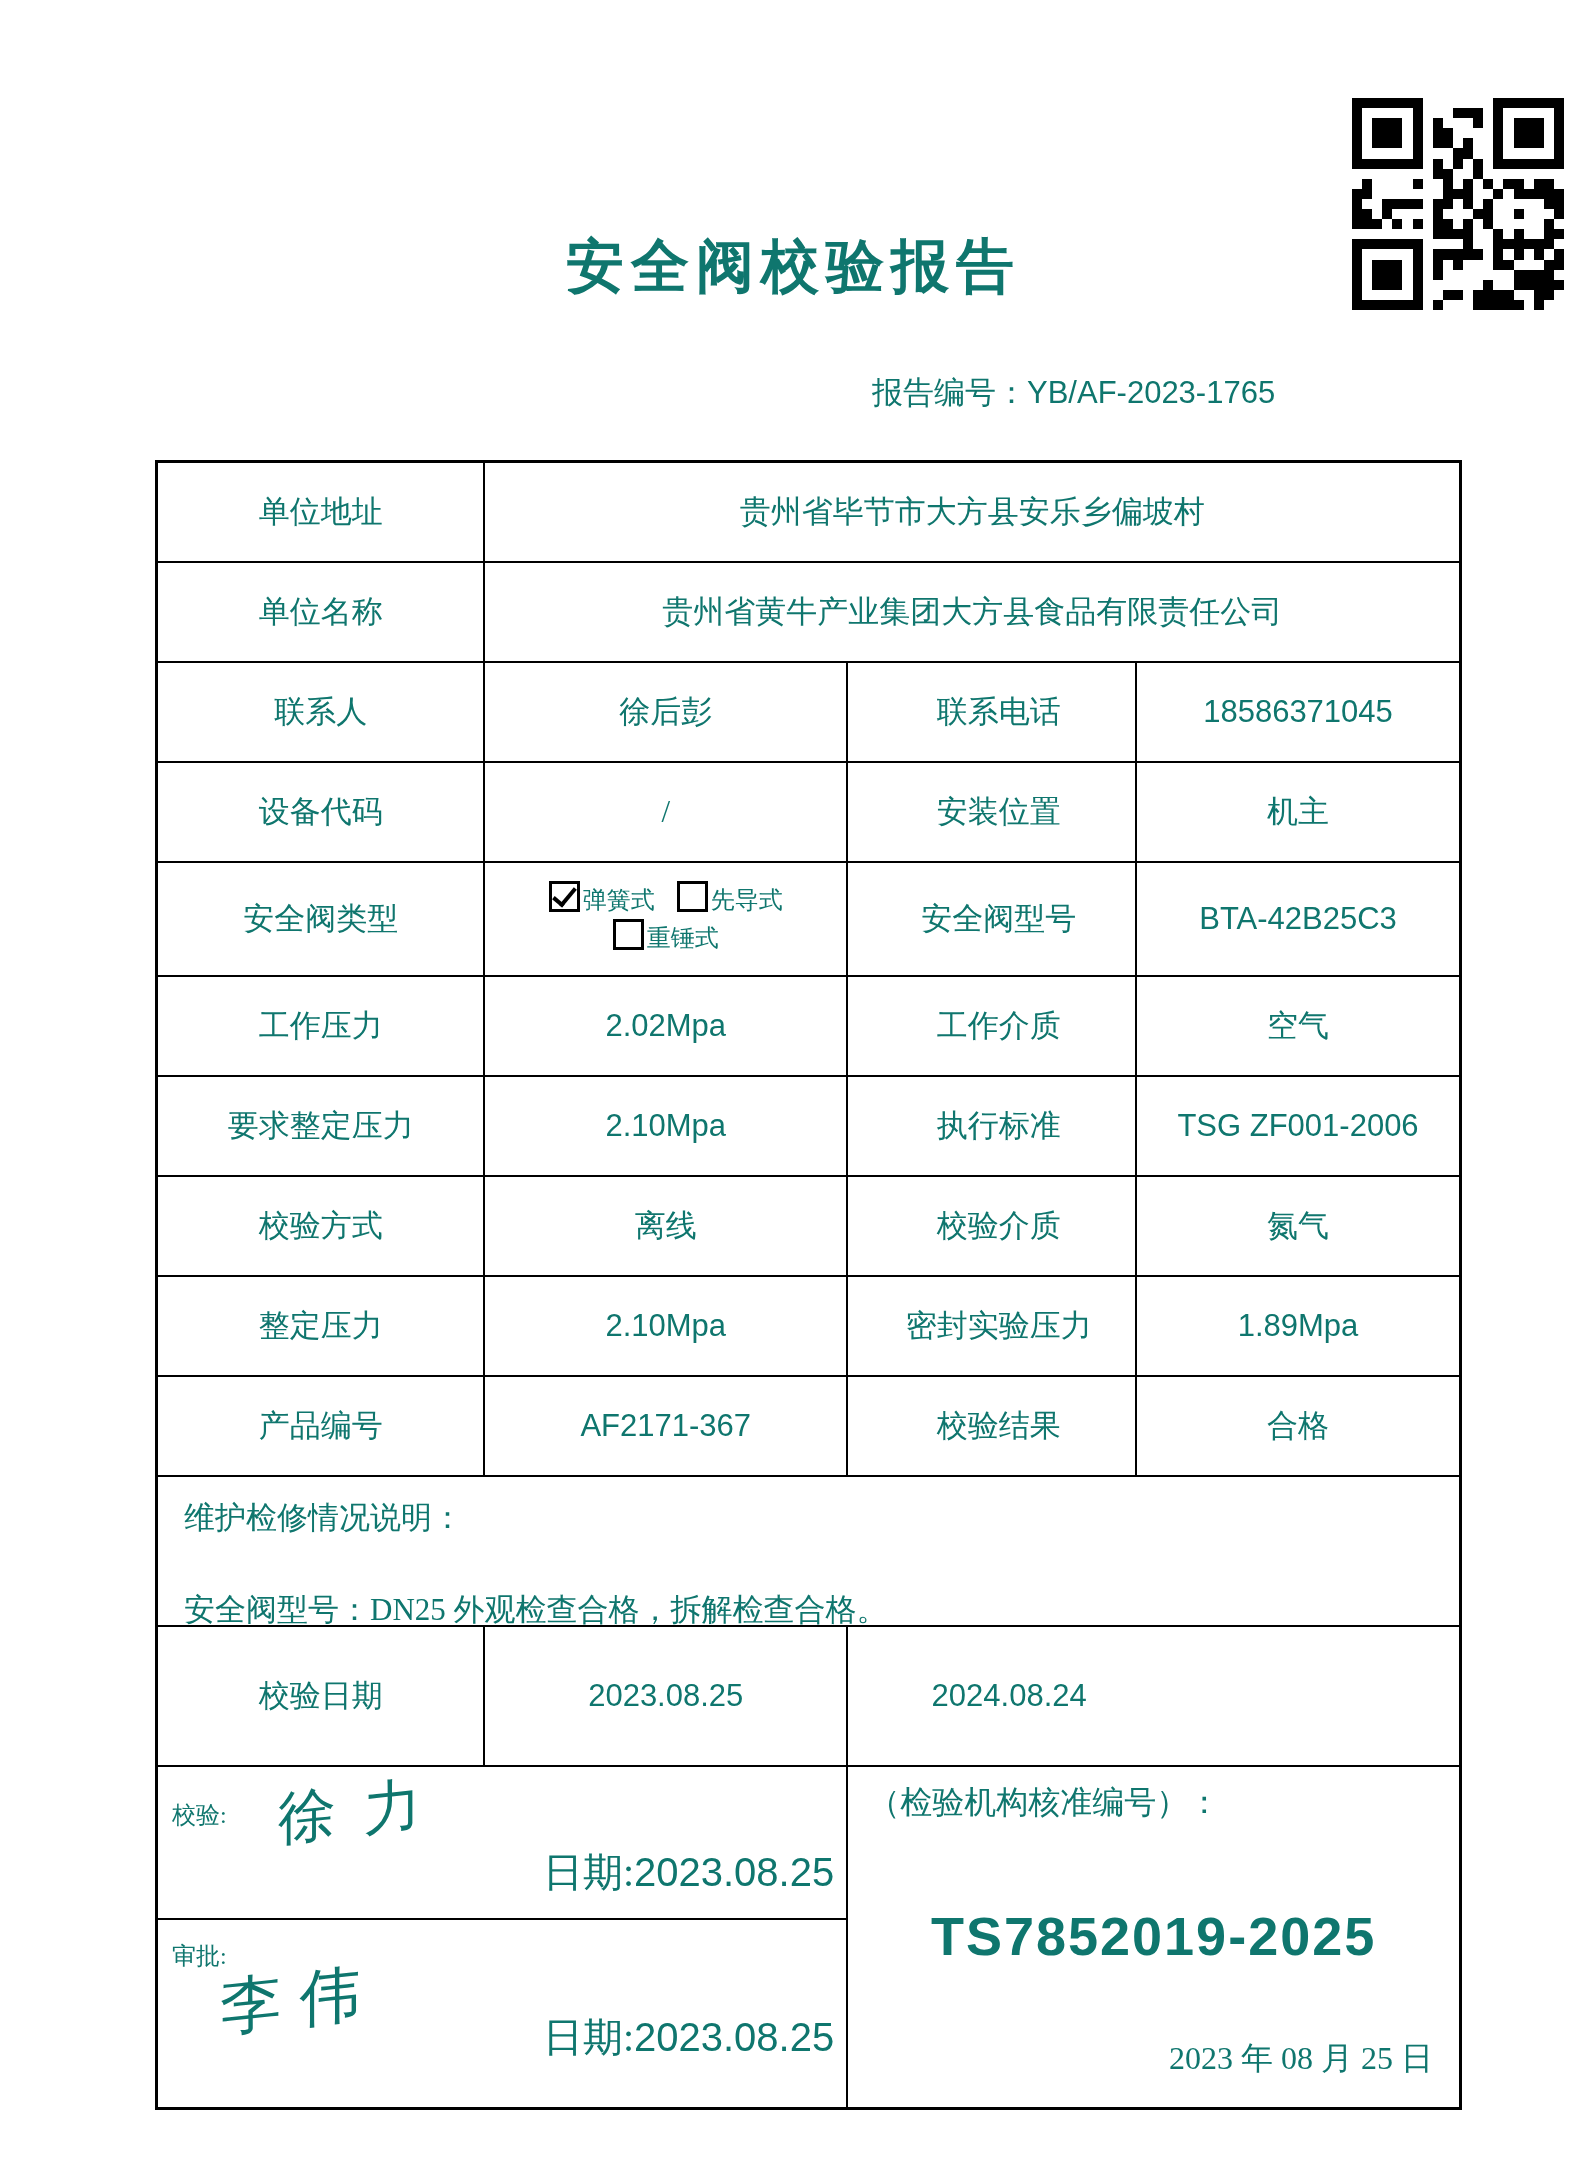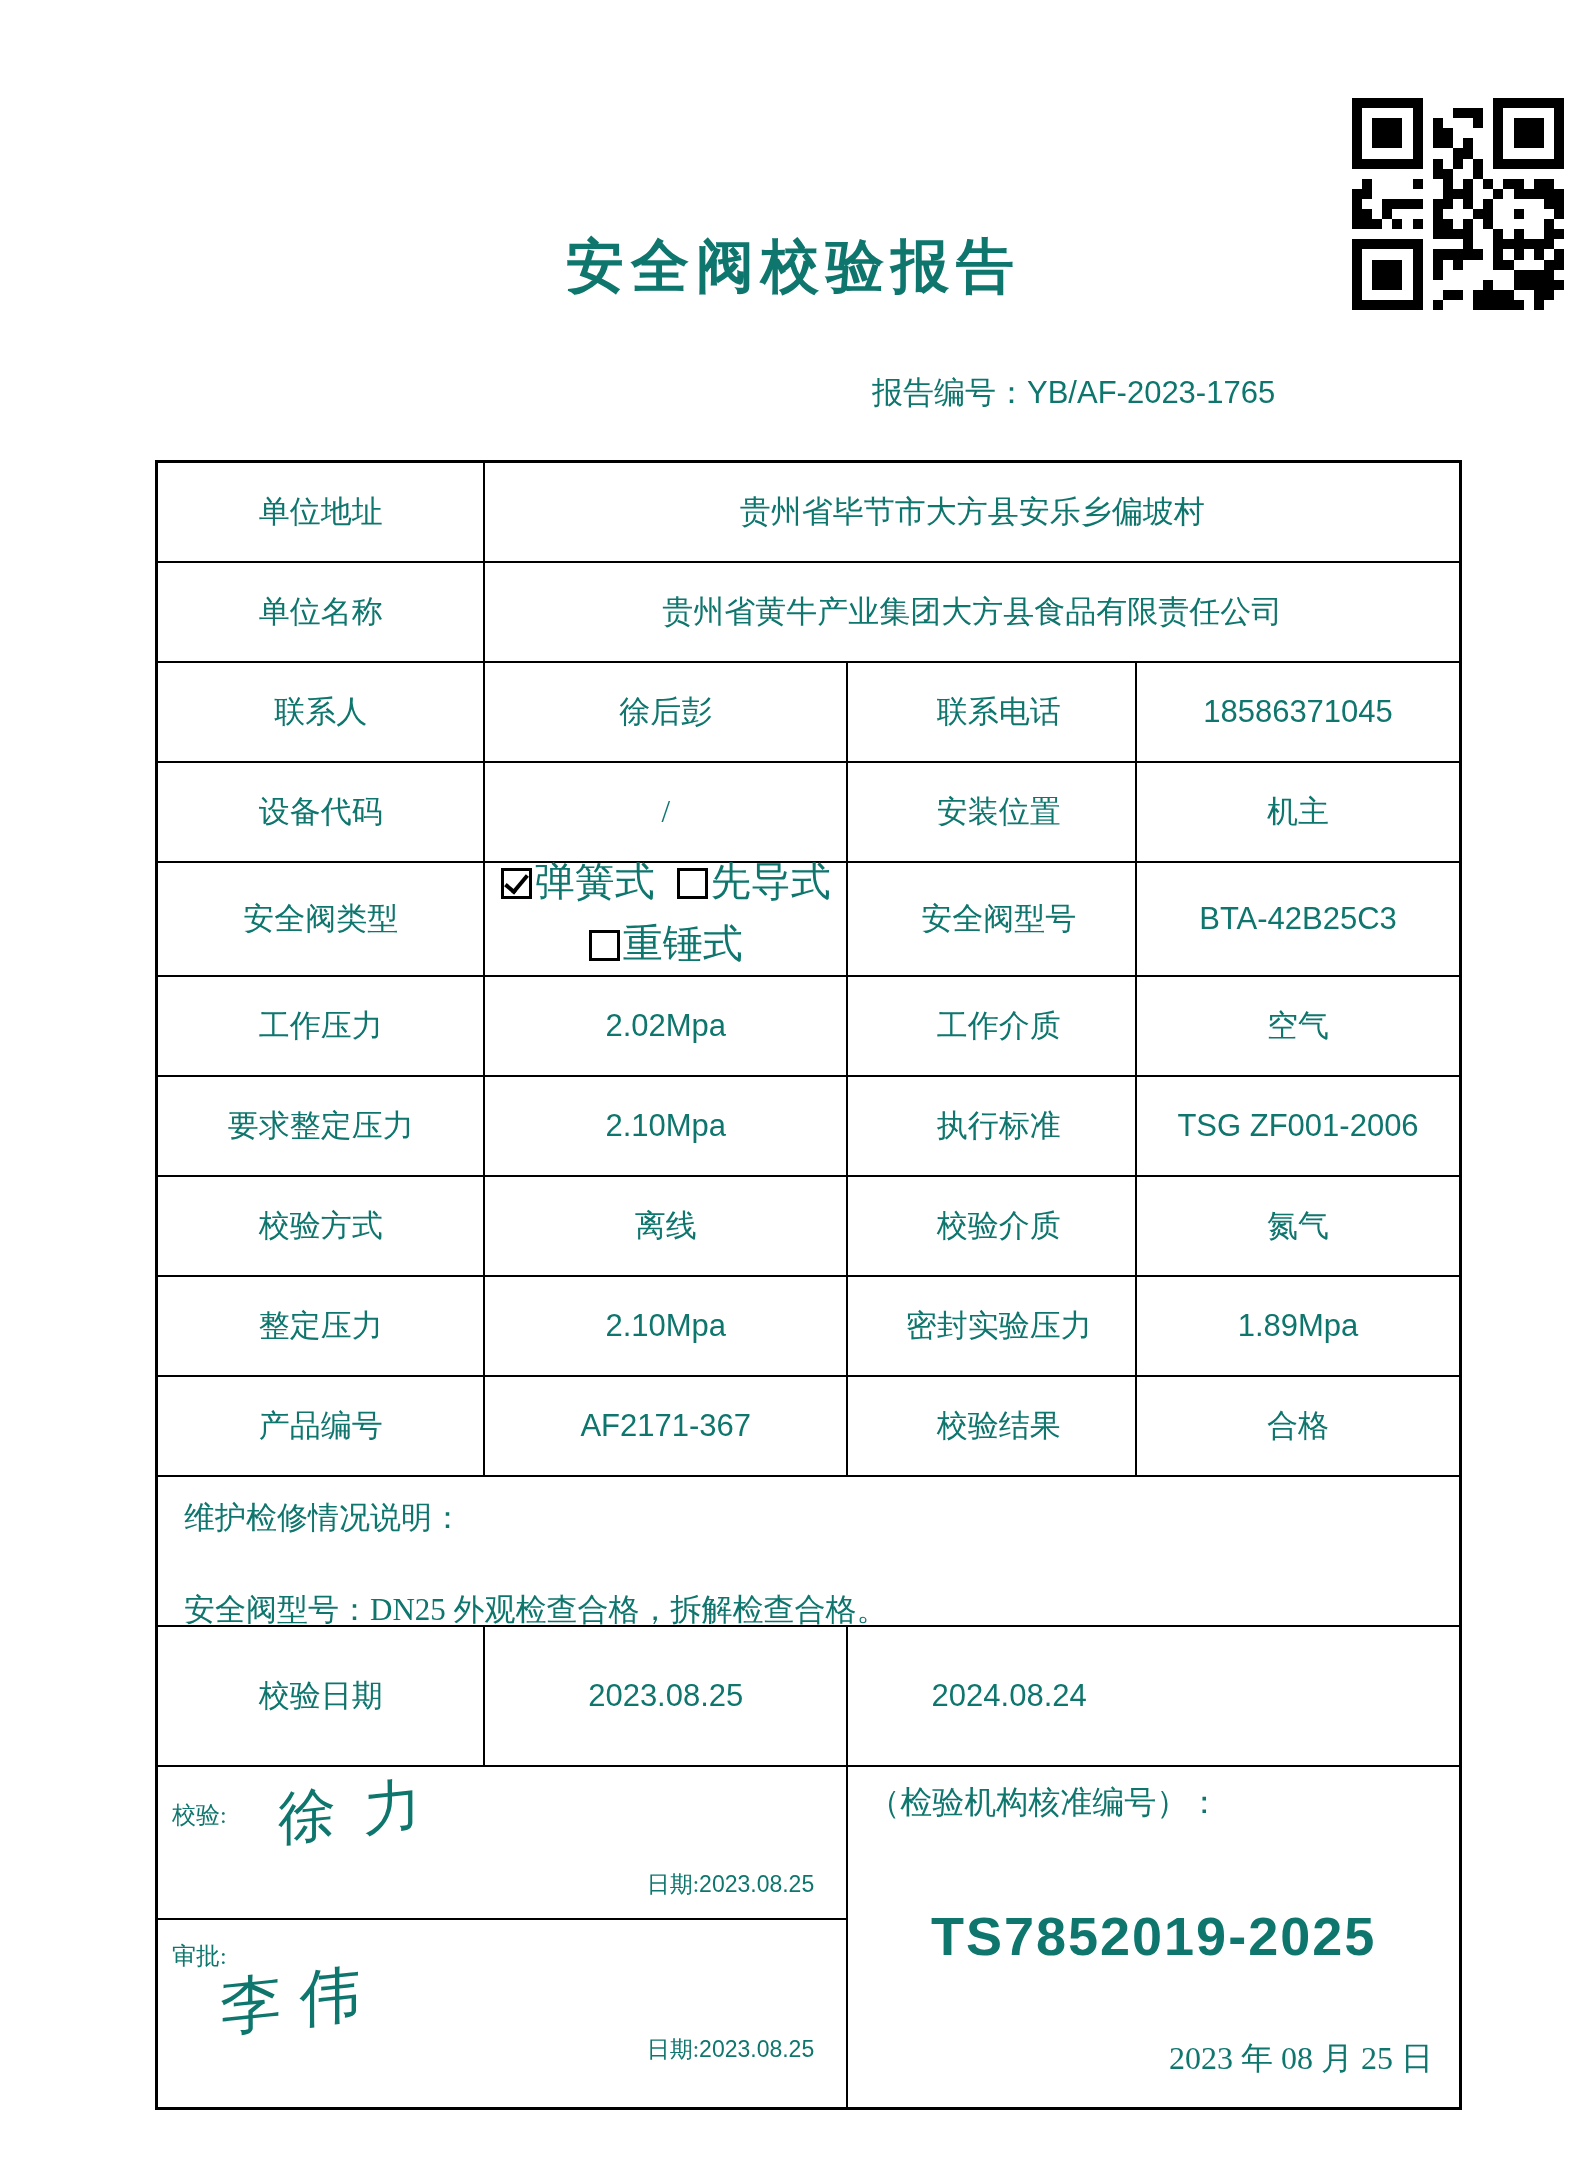--- a/index.html
+++ b/index.html
@@ -29,21 +29,21 @@
     border-left:2px solid #000;box-sizing:border-box;
     display:flex;align-items:center;justify-content:center;
     text-align:center;padding:0 6px;
   }
   .cell:first-child{border-left:none;}
   .c1{width:25.0%;} .c2{width:27.9%;} .c3{width:22.2%;padding-left:20px;} .c4{width:24.9%;}
   .cspan234{width:75.0%;}
   .h98{height:98px;} .h112{height:112px;} .h138{height:138px;}
   .latin{font-family:"Liberation Sans",sans-serif;}
   
-  .vt-cell{flex-direction:column;justify-content:flex-end;line-height:1.55;font-size:40px;}
+  .vt-cell{flex-direction:column;justify-content:center;line-height:1.55;font-size:24px;}
   .vt-line{white-space:nowrap;}
   .cb{
     display:inline-block;width:25px;height:25px;border:3px solid #000;
     box-sizing:content-box;vertical-align:-4px;margin-right:3px;position:relative;
   }
   .cb.checked::before{
     content:"";position:absolute;left:6px;top:-1px;width:9px;height:19px;
     border-right:4px solid #000;border-bottom:4px solid #000;transform:rotate(40deg);
   }
   .cb-gap{display:inline-block;width:22px;}
@@ -56,21 +56,21 @@
   .sign-cell{position:relative;box-sizing:border-box;}
   .sign-cell-1{height:152px;}
   .sign-cell-2{height:190px;border-top:2px solid #000;}
   .sign-label{position:absolute;left:14px;font-size:24px;}
   .sig-text{
     position:absolute;font-size:58px;letter-spacing:28px;white-space:nowrap;
     transform:rotate(-6deg) skewX(-6deg);transform-origin:left center;
   }
   .sig-1{left:120px;top:14px;}
   .sig-2{left:62px;top:46px;font-size:62px;letter-spacing:18px;}
-  .sign-date{position:absolute;right:32px;font-size:23px;white-space:nowrap;}
+  .sign-date{position:absolute;right:12px;font-size:40px;white-space:nowrap;}
   .sign-date-1{bottom:18px;}
   .sign-date-2{bottom:42px;}
   .sign-right{width:47.1%;border-left:2px solid #000;position:relative;box-sizing:border-box;}
   .agency-label{position:absolute;left:20px;top:14px;font-size:32px;}
   .agency-num{
     position:absolute;left:0;right:0;top:138px;text-align:center;
     font-size:54px;font-weight:700;letter-spacing:2px;
     font-family:"Liberation Sans",sans-serif;
   }
   .agency-date{position:absolute;right:26px;bottom:26px;font-size:32px;}

